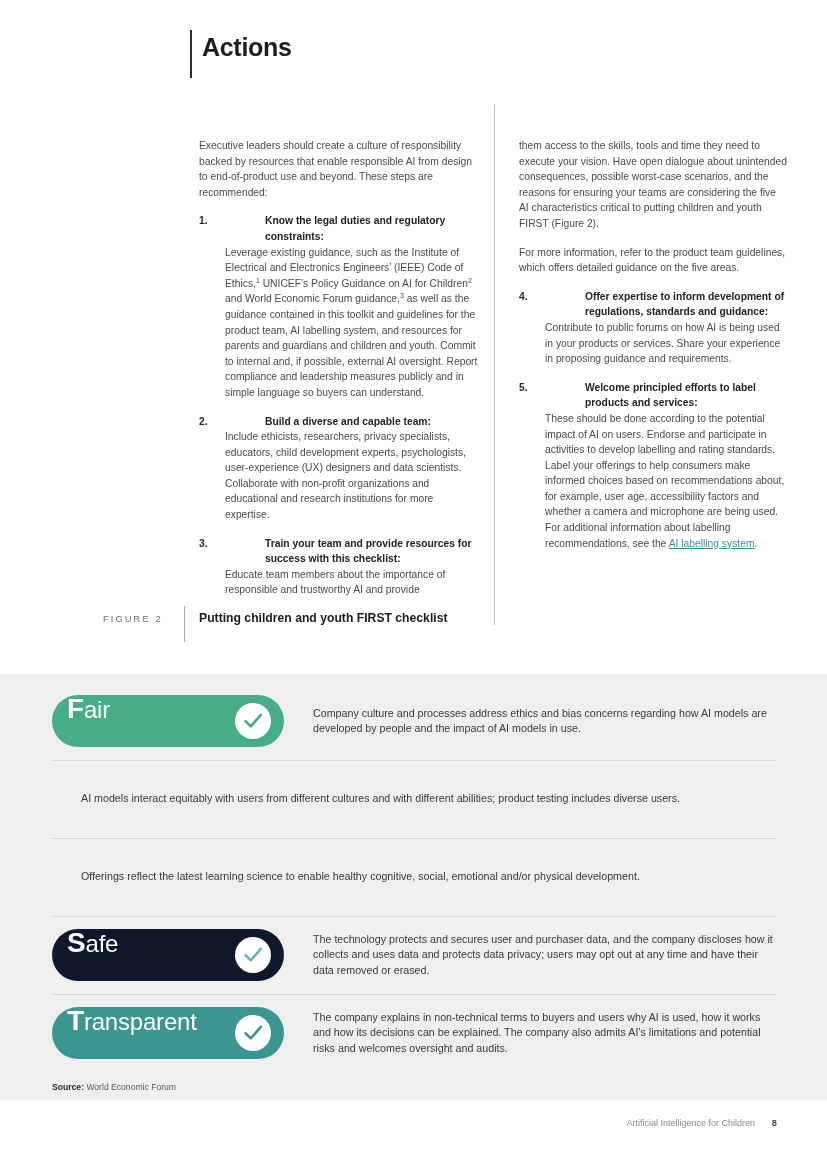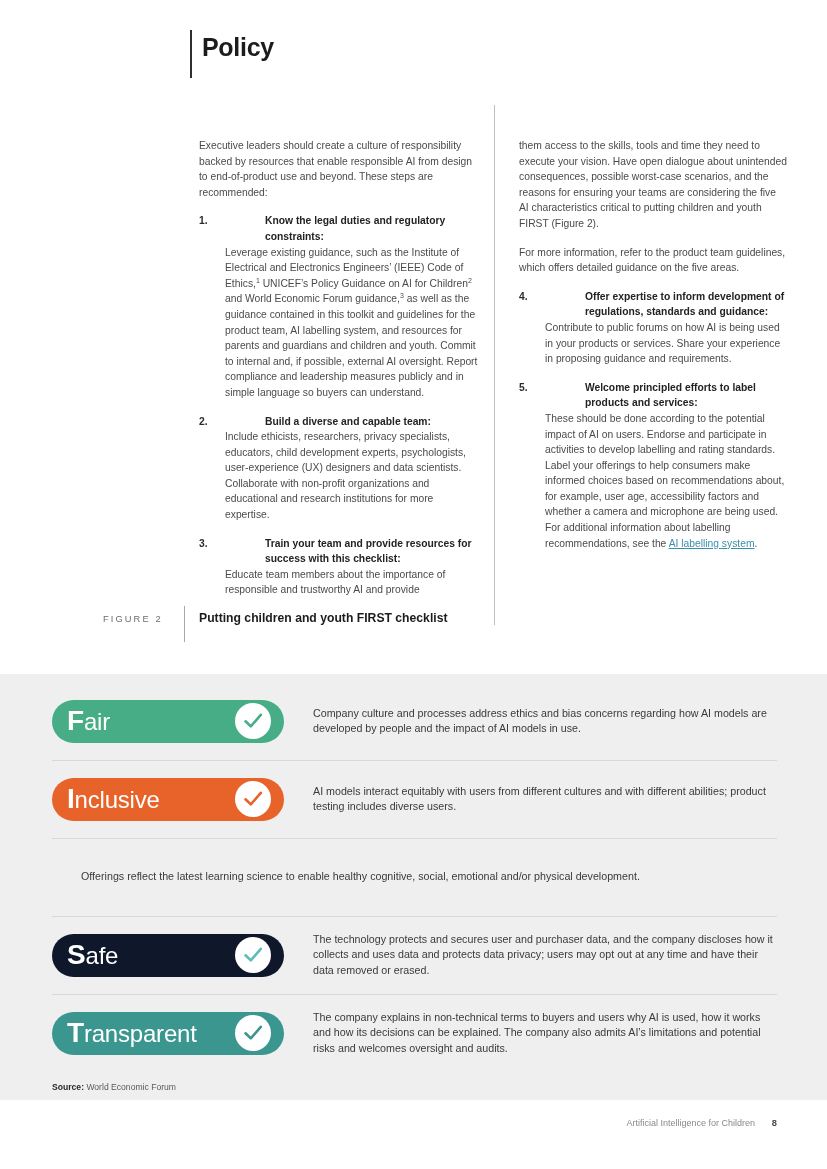--- a/index.html
+++ b/index.html
@@ -165,24 +165,23 @@
     right: 50px;
     top: 0;
     height: 1px;
     background: #d8d8d8;
   }
 
   .pill {
     position: relative;
     flex: 0 0 auto;
     width: 232px;
-    height: 43px;
+    height: 52px;
     border-radius: 28px;
     display: flex;
-    align-items: center;
     box-sizing: border-box;
     padding-left: 15px;
     padding-right: 8px;
   }
   .pill-label {
     color: #ffffff;
     font-size: 24px;
     line-height: 1;
     white-space: nowrap;
     letter-spacing: -0.2px;
@@ -243,21 +242,21 @@
     font-weight: bold;
     color: #4a4a4a;
   }
 </style>
 </head>
 <body>
 
 <div class="page-top">
 
   <div class="title-rule"></div>
-  <div class="page-title">Policy</div>
+  <div class="page-title">Actions</div>
 
   <div class="col-divider"></div>
 
   <div class="col col-left">
     <p>Executive leaders should create a culture of responsibility backed by resources that enable responsible AI from design to end-of-product use and beyond. These steps are recommended:</p>
 
     <ol class="steps">
       <li>
         <span class="num">1.</span>
         <span class="step-head"><span>Know the legal duties and regulatory constraints</span><span>:</span></span>
@@ -312,29 +311,20 @@
           <div class="check-wrap">
             <svg width="36" height="36" viewBox="0 0 36 36">
               <circle cx="18" cy="18" r="18" fill="#ffffff"></circle>
               <path d="M10.5 18.3 L15.8 23.4 L25.8 11.8" fill="none" stroke="#47ad87" stroke-width="2.6" stroke-linecap="round" stroke-linejoin="round"></path>
             </svg>
           </div>
         </div>
         <div class="fig-desc">Company culture and processes address ethics and bias concerns regarding how AI models are developed by people and the impact of AI models in use.</div>
       </div>
       <div class="fig-row">
-        <div class="pill" style="background: rgb(232, 99, 42);">
-          <div class="pill-label"><span class="cap">I</span><span>nclusive</span></div>
-          <div class="check-wrap">
-            <svg width="36" height="36" viewBox="0 0 36 36">
-              <circle cx="18" cy="18" r="18" fill="#ffffff"></circle>
-              <path d="M10.5 18.3 L15.8 23.4 L25.8 11.8" fill="none" stroke="#e8632a" stroke-width="2.6" stroke-linecap="round" stroke-linejoin="round"></path>
-            </svg>
-          </div>
-        </div>
         <div class="fig-desc">AI models interact equitably with users from different cultures and with different abilities; product testing includes diverse users.</div>
       </div>
       <div class="fig-row">
         <div class="fig-desc">Offerings reflect the latest learning science to enable healthy cognitive, social, emotional and/or physical development.</div>
       </div>
       <div class="fig-row">
         <div class="pill" style="background: #0f172a;">
           <div class="pill-label"><span class="cap">S</span><span>afe</span></div>
           <div class="check-wrap">
             <svg width="36" height="36" viewBox="0 0 36 36">

